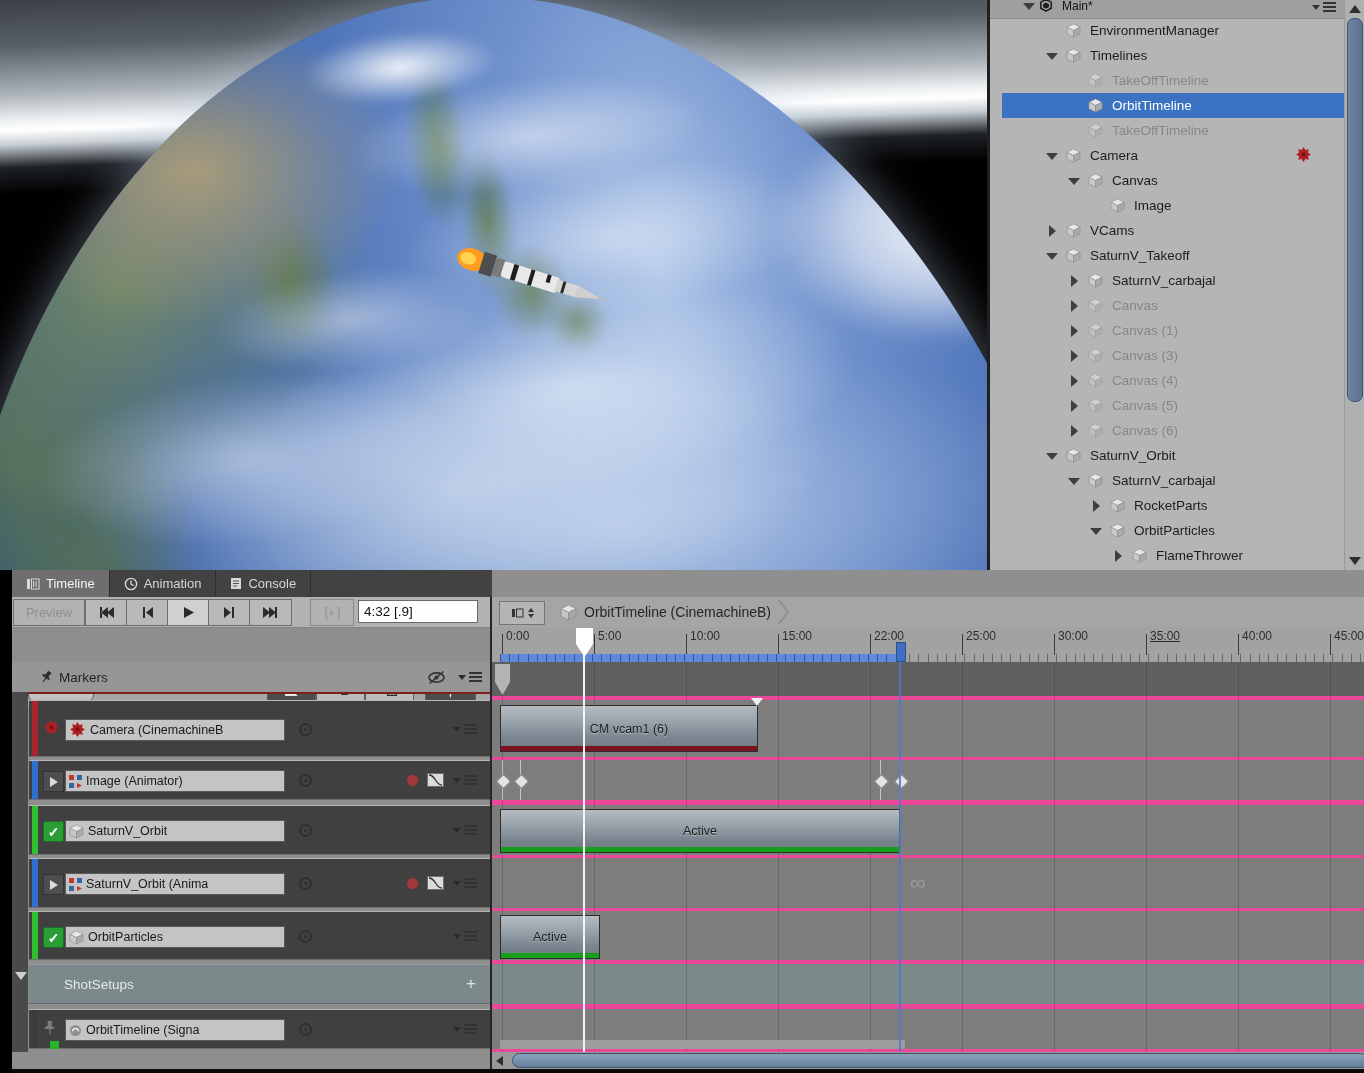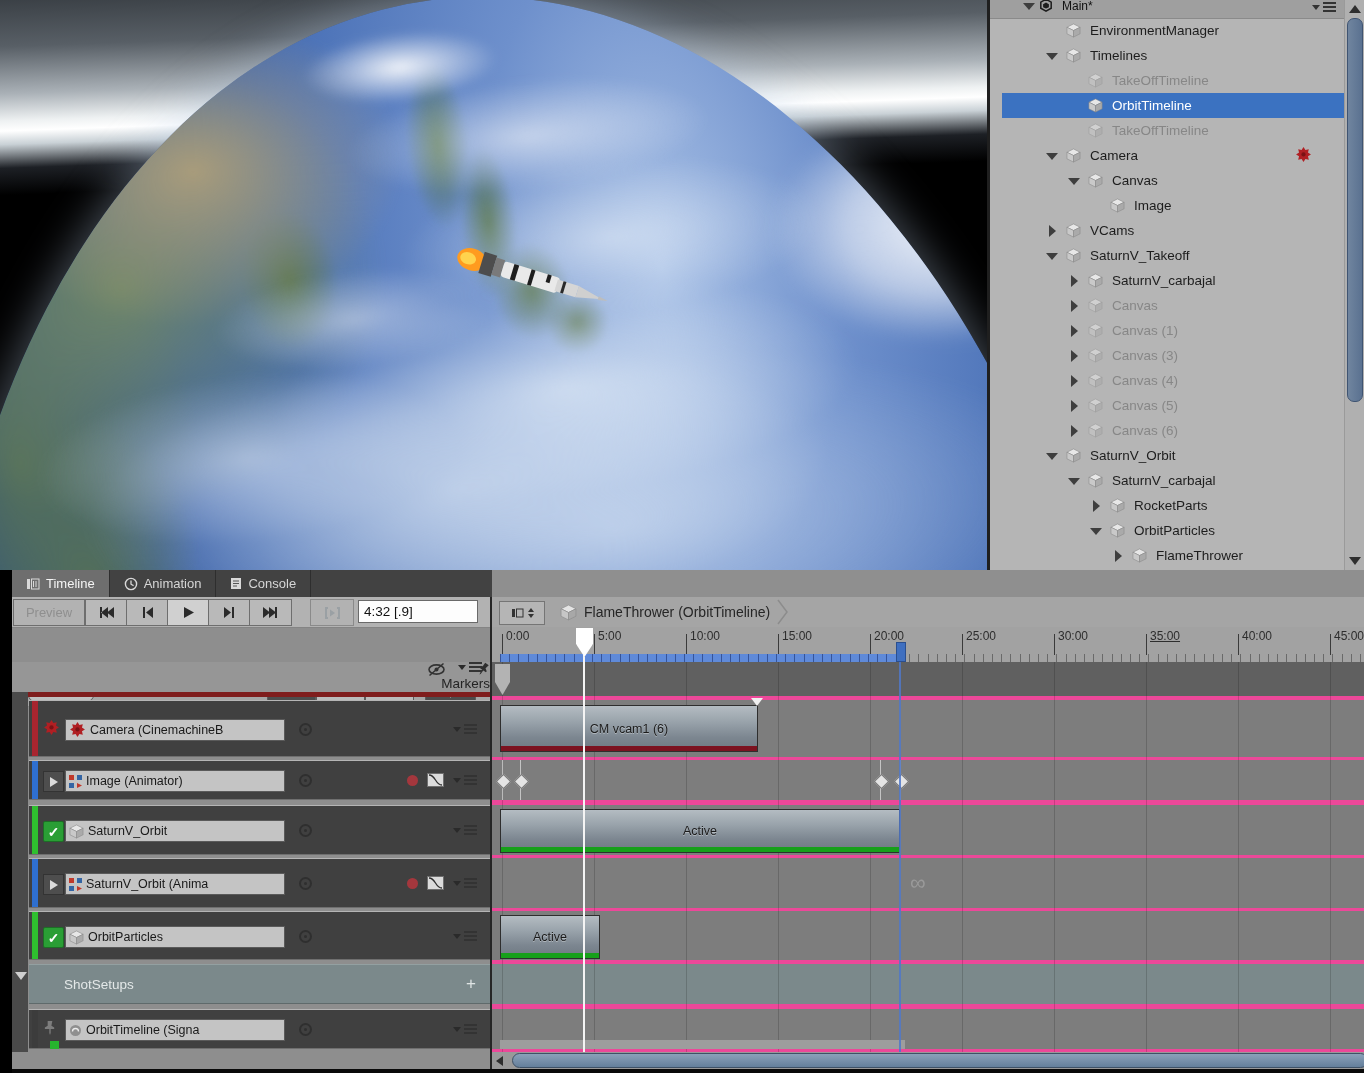--- a/index.html
+++ b/index.html
@@ -69,21 +69,21 @@
   
   #transport{position:absolute;left:0;top:27px;width:478px;height:30px;background:#b2b2b2;border-bottom:1px solid #848484;}
   .tbtn{position:absolute;top:2px;height:25px;background:#b9b9b9;border:1px solid #6e6e6e;display:flex;align-items:center;justify-content:center;}
   #btn-preview{left:1px;width:70px;color:#8f8f8f;font-size:13px;background:#b2b2b2;}
   #time-field{position:absolute;left:346px;top:3px;width:120px;height:23px;background:#fdfdfd;border:1px solid #6a6a6a;color:#111;font-size:13.5px;display:flex;align-items:center;padding-left:5px;box-sizing:border-box;}
   #toolbar2{position:absolute;left:0;top:57px;width:478px;height:35px;background:#a6a6a6;border-bottom:1px solid #8a8a8a;margin-top:44px;}
   #add-btn{position:absolute;left:16px;top:4px;width:64px;height:25px;border-radius:7px;background:linear-gradient(#d9d9d9,#bdbdbd);border:1px solid #5d5d5d;display:flex;align-items:center;justify-content:center;gap:5px;font-size:13.5px;color:#1f1f1f;}
   .caret{width:0;height:0;border-left:4px solid transparent;border-right:4px solid transparent;border-top:5px solid #2a2a2a;}
   .mode-btn{position:absolute;top:4px;width:47px;height:27px;background:#bcbcbc;border:1px solid #5e5e5e;display:flex;align-items:center;justify-content:center;}
   .mode-btn.on{background:#4d4d4d;}
-  #markers-hdr{position:absolute;left:0;top:92px;width:478px;height:30px;background:#969696;border-bottom:5px solid #7f1d1d;display:flex;align-items:flex-end;flex-direction:column;}
+  #markers-hdr{position:absolute;left:0;top:92px;width:478px;height:30px;background:#969696;border-bottom:2px solid #7f1d1d;display:flex;align-items:center;}
   #markers-hdr .lbl{font-size:13.5px;color:#242424;margin-left:6px;}
   #left-strip{position:absolute;left:0;top:122px;width:16px;height:360px;background:#4a4a4a;}
   #col-divider{position:absolute;left:478px;top:27px;width:2px;height:476px;background:#262626;}
   
   .thead{position:absolute;left:17px;width:461px;background:#404040;border-top:1px solid #b5b5b5;border-bottom:1px solid #6f6f6f;box-sizing:border-box;}
   .tbar{position:absolute;left:3px;top:0;bottom:0;width:6px;}
   .tctl{position:absolute;left:14px;width:19px;height:19px;}
   .chk{background:#2a9e35;border:1px solid #1d6e26;border-radius:2px;color:#fff;font-size:14px;font-weight:bold;display:flex;align-items:center;justify-content:center;}
   .animbtn{background:#4e4e4e;border:1px solid #333;display:flex;align-items:center;justify-content:center;}
   .animbtn::after{content:"";border-top:5px solid transparent;border-bottom:5px solid transparent;border-left:8px solid #dcdcdc;}
@@ -672,38 +672,38 @@
         </span>
       </div>
       <div id="breadcrumb">
         <span style="display:flex">
           <svg width="17" height="17" viewBox="0 0 16 16">
               <path d="M8 1 15 4.5 8 8 1 4.5z" fill="#e4e4e4" stroke="#8a8a8a" stroke-width=".6"></path>
               <path d="M1 4.5 8 8v7L1 11.5z" fill="#c6c6c6" stroke="#8a8a8a" stroke-width=".6"></path>
               <path d="M15 4.5 8 8v7l7-3.5z" fill="#a8a8a8" stroke="#8a8a8a" stroke-width=".6"></path>
             </svg>
         </span>
-        <span>FlameThrower (OrbitTimeline)</span>
+        <span>OrbitTimeline (CinemachineB)</span>
         <svg width="11" height="26" viewBox="0 0 11 26">
             <path d="M1 1l9 12L1 25" fill="none" stroke="#8c8c8c" stroke-width="1.5"></path>
           </svg>
       </div>
     </div>
 
     <div id="ruler">
         <div class="rtick" style="left: 10px;"></div>
         <div class="rlabel" style="left: 14px;">0:00</div>
         <div class="rtick" style="left: 102px;"></div>
         <div class="rlabel" style="left: 106px;">5:00</div>
         <div class="rtick" style="left: 194px;"></div>
         <div class="rlabel" style="left: 198px;">10:00</div>
         <div class="rtick" style="left: 286px;"></div>
         <div class="rlabel" style="left: 290px;">15:00</div>
         <div class="rtick" style="left: 378px;"></div>
-        <div class="rlabel" style="left: 382px;">20:00</div>
+        <div class="rlabel" style="left: 382px;">22:00</div>
         <div class="rtick" style="left: 470px;"></div>
         <div class="rlabel" style="left: 474px;">25:00</div>
         <div class="rtick" style="left: 562px;"></div>
         <div class="rlabel" style="left: 566px;">30:00</div>
         <div class="rtick" style="left: 654px;"></div>
         <div class="rlabel" style="left: 658px; text-decoration: underline;">35:00</div>
         <div class="rtick" style="left: 746px;"></div>
         <div class="rlabel" style="left: 750px;">40:00</div>
         <div class="rtick" style="left: 838px;"></div>
         <div class="rlabel" style="left: 842px;">45:00</div>

